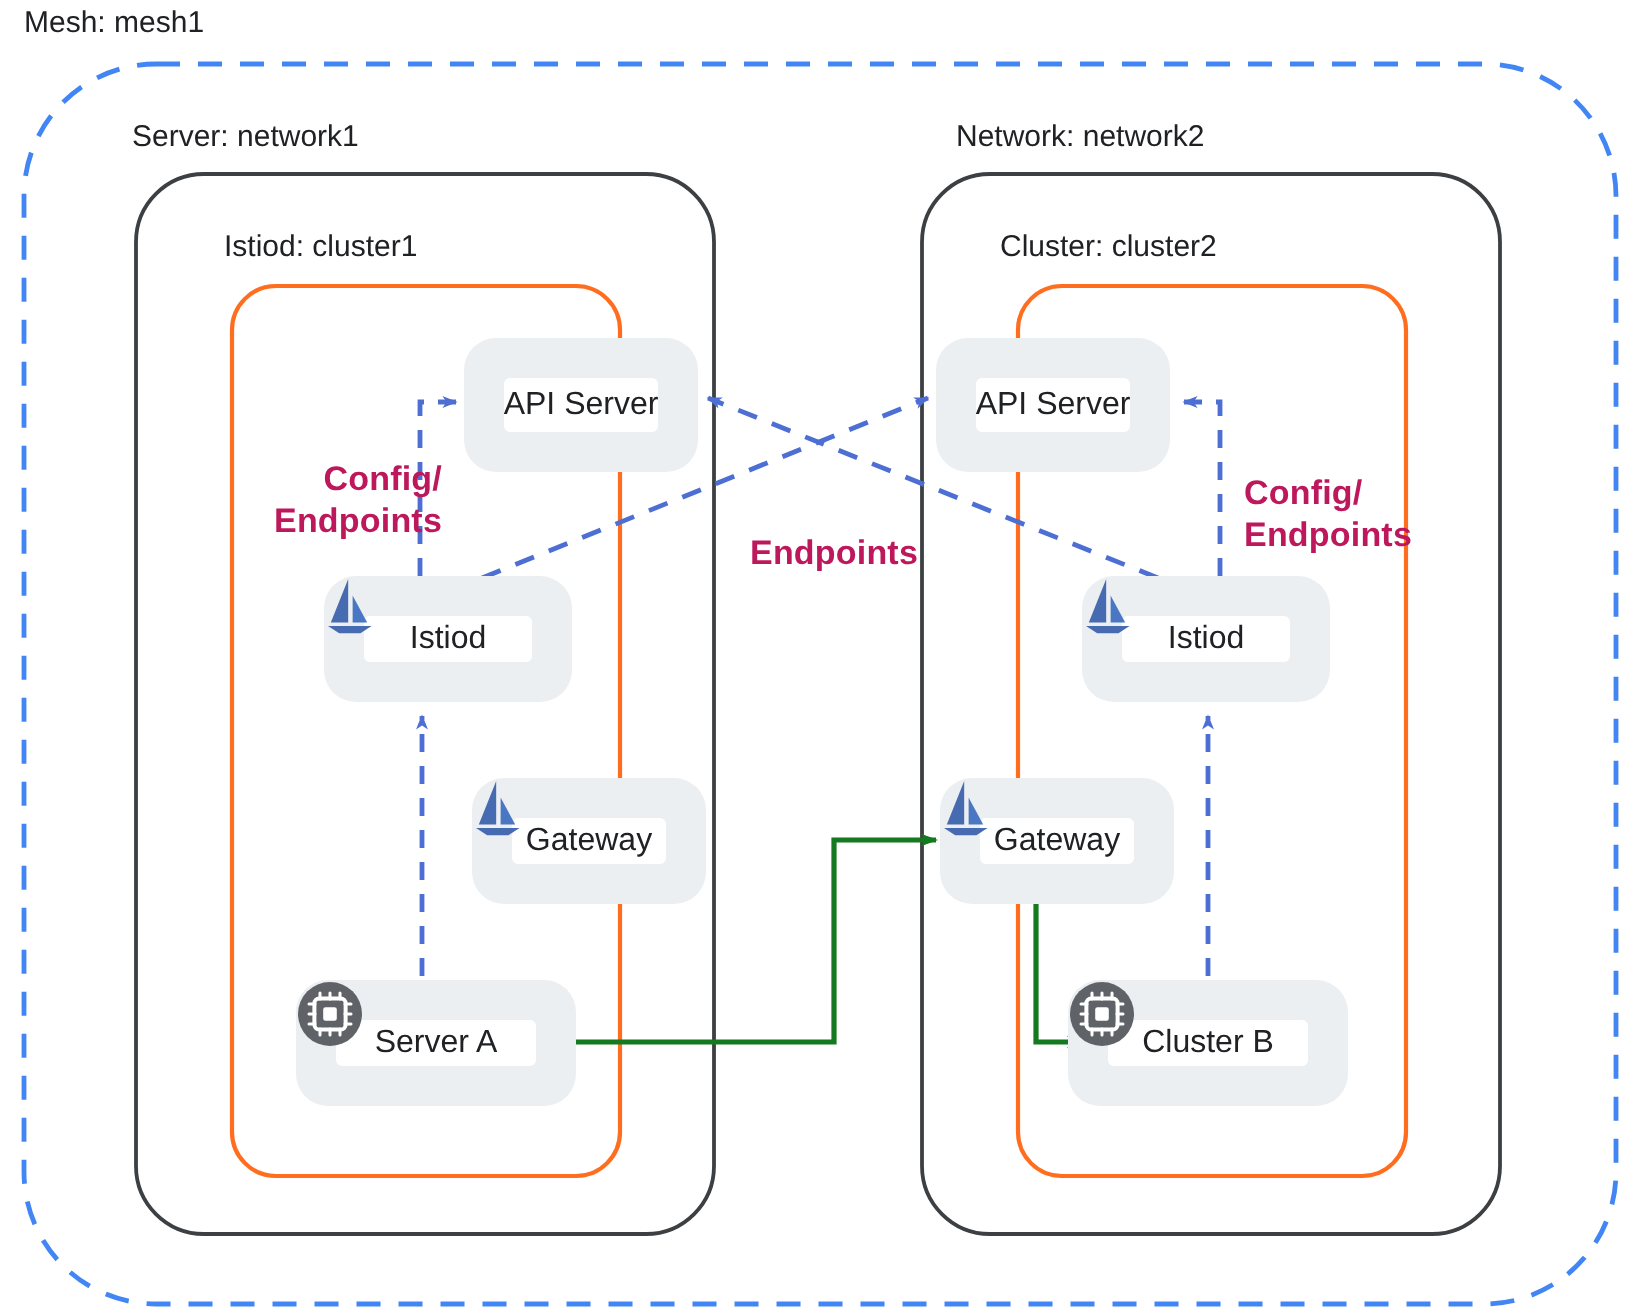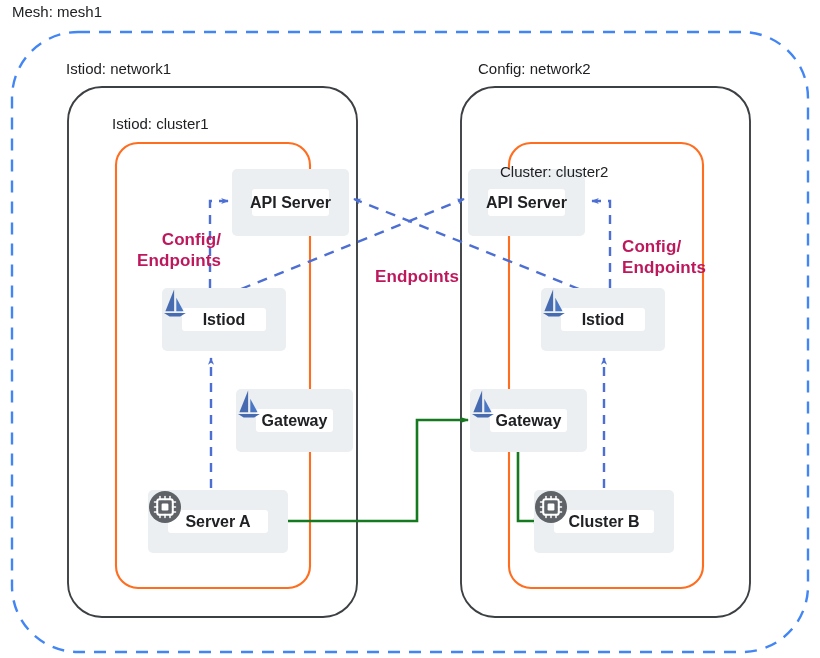--- a/index.html
+++ b/index.html
@@ -9,26 +9,25 @@
     font-family:"Liberation Sans","DejaVu Sans",sans-serif;
     overflow:hidden;position:relative;
   }
   #stage{position:absolute;left:0;top:0;width:820px;height:530px;}
   #stage svg{position:absolute;left:0;top:0;}
 
   
   .node{
     position:absolute;
     background:#eceff1;
-    border-radius:5px;
+    border-radius:16px;
     padding:20px;
     box-sizing:border-box;
     display:flex;
     z-index:5;
-    font-weight:bold;
   }
   .node > .inner{
     background:#ffffff;
     border-radius:3px;
     width:100%;height:100%;
     display:flex;align-items:center;justify-content:center;
     gap:9px;
     box-sizing:border-box;
   }
   .node .label{
@@ -88,25 +87,25 @@
 
     <path d="M 604,520 L 604,358" fill="none" stroke="#4d6fd4" stroke-width="2.4" stroke-dasharray="9 7" marker-end="url(#arrowBlue)"></path>
 
     <path d="M 271,521 L 417,521 L 417,420 L 468,420" fill="none" stroke="#15791f" stroke-width="2.6" stroke-linejoin="miter" marker-end="url(#arrowGreen)"></path>
 
     <path d="M 518,448 L 518,521 L 541,521" fill="none" stroke="#15791f" stroke-width="2.6" stroke-linejoin="miter" marker-end="url(#arrowGreen)"></path>
   </svg>
 
   <div class="cap" style="left:12px;top:4px;">Mesh: mesh1</div>
 
-  <div class="cap" style="left:66px;top:61px;">Istiod: network1</div>
-  <div class="cap" style="left:478px;top:61px;">Config: network2</div>
+  <div class="cap" style="left:66px;top:61px;">Server: network1</div>
+  <div class="cap" style="left:478px;top:61px;">Network: network2</div>
 
   <div class="cap" style="left:112px;top:116px;">Istiod: cluster1</div>
-  <div class="cap" style="left:500px;top:116px;margin-top:48px;">Cluster: cluster2</div>
+  <div class="cap" style="left:500px;top:116px;">Cluster: cluster2</div>
 
   <div class="flow-label" style="left:137px;top:201px;text-align:right;">
     <div>Config/</div>
     <div>Endpoints</div>
   </div>
 
   <div class="flow-label right" style="left:622px;top:208px;">
     <div>Config/</div>
     <div>Endpoints</div>
   </div>

